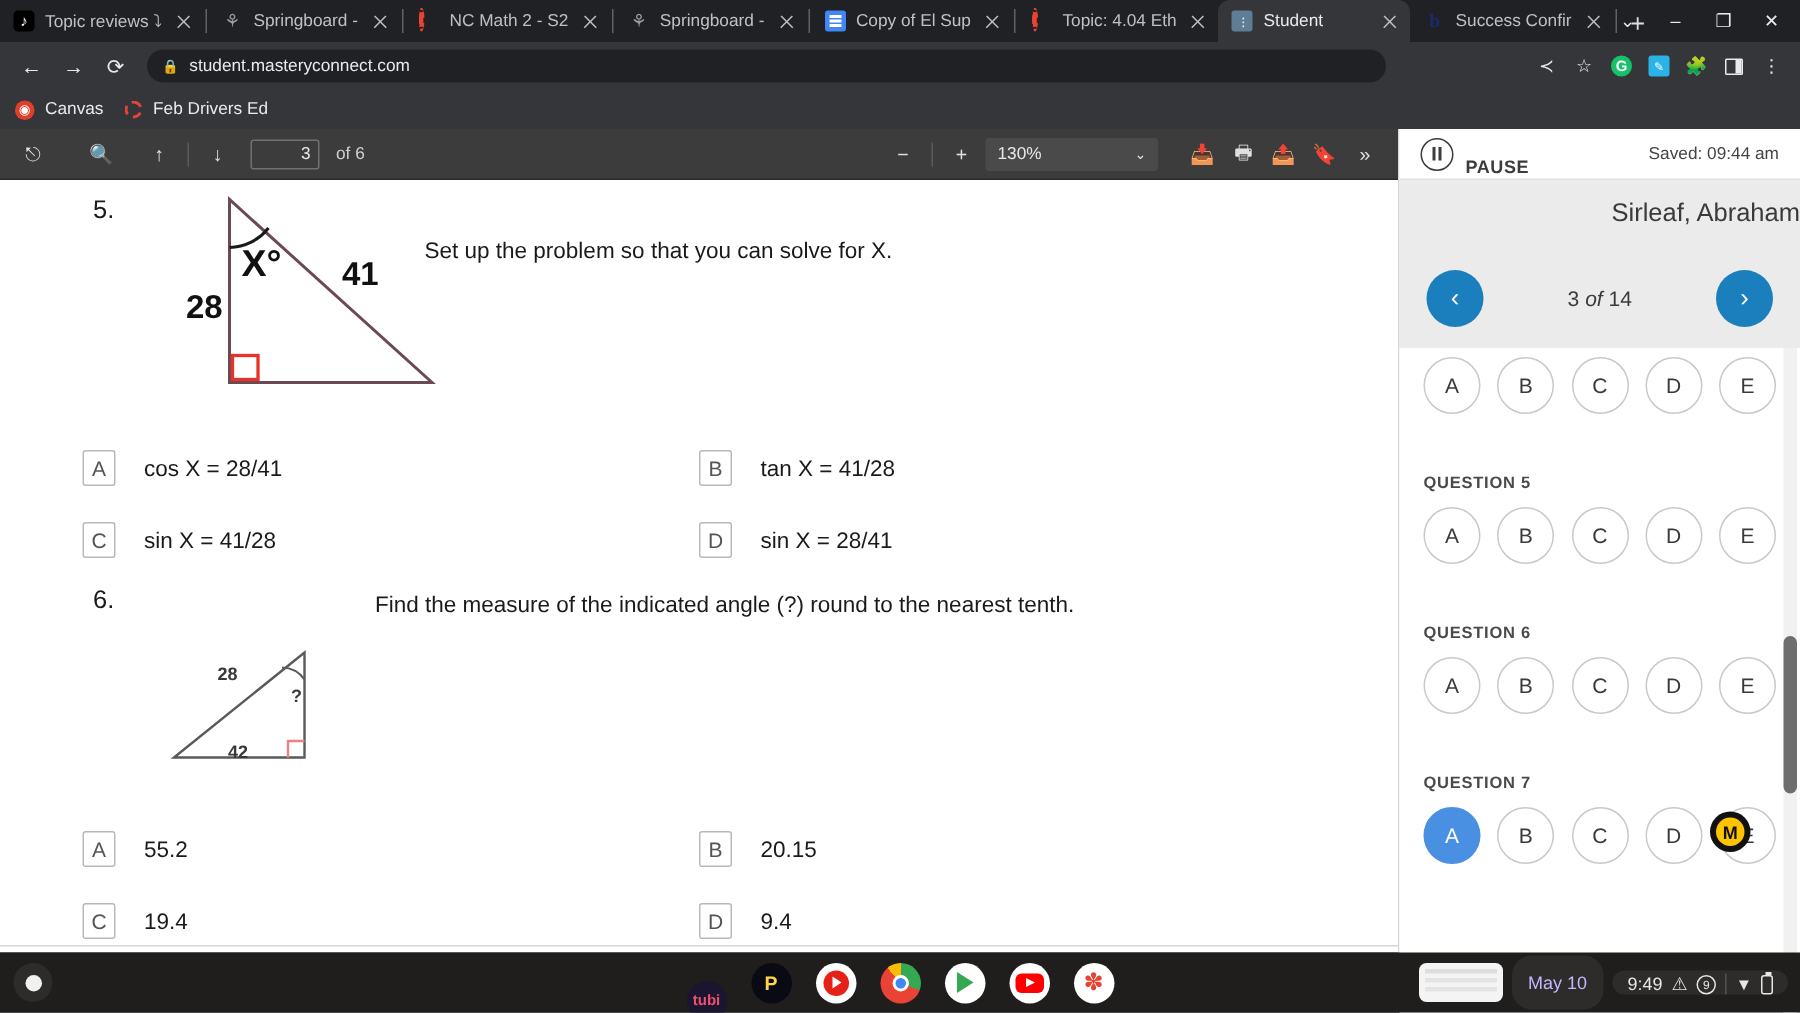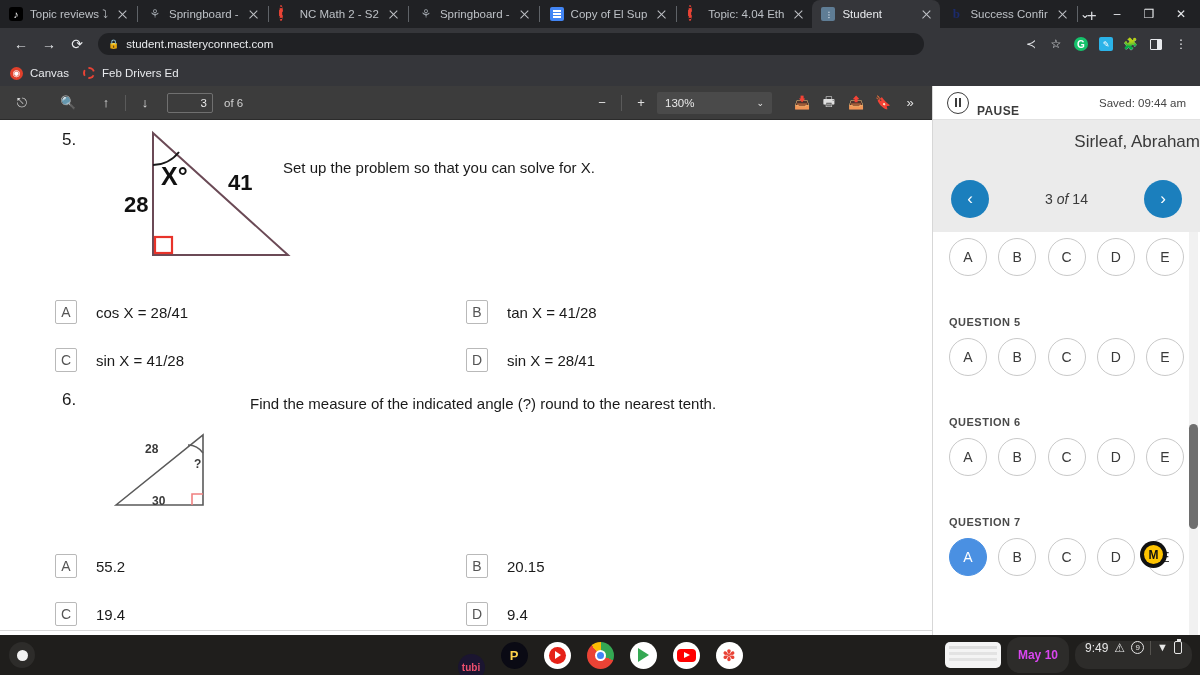--- a/index.html
+++ b/index.html
@@ -203,24 +203,24 @@
   .app-yt2{background:#fff;}
   .app-yt2 i{width:19px;height:13px;border-radius:4px;background:#ff0000;position:relative;display:block;}
   .app-yt2 i:after{content:"";position:absolute;left:7px;top:3px;border-left:6px solid #fff;
     border-top:3.5px solid transparent;border-bottom:3.5px solid transparent;}
   .app-photos{background:#fff;color:#e94235;font-size:16px;}
 
   .sysarea{position:absolute;right:8px;display:flex;align-items:center;gap:6px;}
   .winthumb{width:56px;height:26px;border-radius:5px;background:#f4f4f4;position:relative;overflow:hidden;}
   .winthumb:after{content:"";position:absolute;left:4px;top:4px;right:4px;height:3px;background:#ddd;
     box-shadow:0 6px 0 #e3e3e3, 0 12px 0 #e3e3e3;}
-  .datepill{height:36px;border-radius:13px;background:#2d2c2a;color:#d946ef;font-size:12px;
-    display:flex;align-items:center;padding:0 11px;font-weight:bold;}
-  .statuspill{height:28px;border-radius:13px;background:#2d2c2a;color:#e6e6e6;font-size:12px;
-    display:flex;align-items:flex-start;padding:0 10px;gap:6px;}
+  .datepill{height:36px;border-radius:13px;background:#2d2c2a;color:#c4b5fd;font-size:12px;
+    display:flex;align-items:center;padding:0 11px;}
+  .statuspill{height:16px;border-radius:13px;background:#2d2c2a;color:#e6e6e6;font-size:12px;
+    display:flex;align-items:flex-end;padding:0 10px;gap:6px;}
   .statuspill .sep{width:1px;height:14px;background:#55534f;}
   .circ9{width:13px;height:13px;border-radius:50%;border:1.4px solid #e6e6e6;font-size:8px;
     display:flex;align-items:center;justify-content:center;}
   .wifi{font-size:11px;}
   .batt{width:8px;height:13px;border:1.4px solid #e6e6e6;border-radius:2px;position:relative;}
   .batt:before{content:"";position:absolute;left:2px;top:-3px;width:4px;height:2px;background:#e6e6e6;}
 </style>
 </head>
 <body>
 
@@ -380,21 +380,21 @@
     <div class="qnum" style="left:62px; top:270px;">6.</div>
     <div class="qprompt" style="left:250px; top:275px;">Find the measure of the indicated angle (?) round to the nearest tenth.</div>
 
     <svg width="130" height="110" style="position:absolute;left:108px;top:295px;">
       <polygon points="8,90 95,20 95,90" fill="none" stroke="#5a5a5a" stroke-width="1.6"></polygon>
       <path d="M95 38 A 19 19 0 0 0 80 30" fill="none" stroke="#5a5a5a" stroke-width="1.4"></path>
       <polyline points="84,90 84,79 95,79" fill="none" stroke="#f08080" stroke-width="1.6"></polyline>
     </svg>
     <div style="position:absolute;left:194px;top:337px;font-size:12px;font-weight:bold;color:#3a3a3a;">?</div>
     <div style="position:absolute;left:145px;top:322px;font-size:12px;font-weight:bold;color:#3a3a3a;">28</div>
-    <div style="position:absolute;left:152px;top:374px;font-size:12px;font-weight:bold;color:#3a3a3a;">30</div>
+    <div style="position:absolute;left:152px;top:374px;font-size:12px;font-weight:bold;color:#3a3a3a;">42</div>
 
     <div class="optrow" style="left:55px; top:434px;">
       <span class="optbox">A</span>
       <span class="opttext">55.2</span>
     </div>
     <div class="optrow" style="left:466px; top:434px;">
       <span class="optbox">B</span>
       <span class="opttext">20.15</span>
     </div>
     <div class="optrow" style="left:55px; top:482px;">

